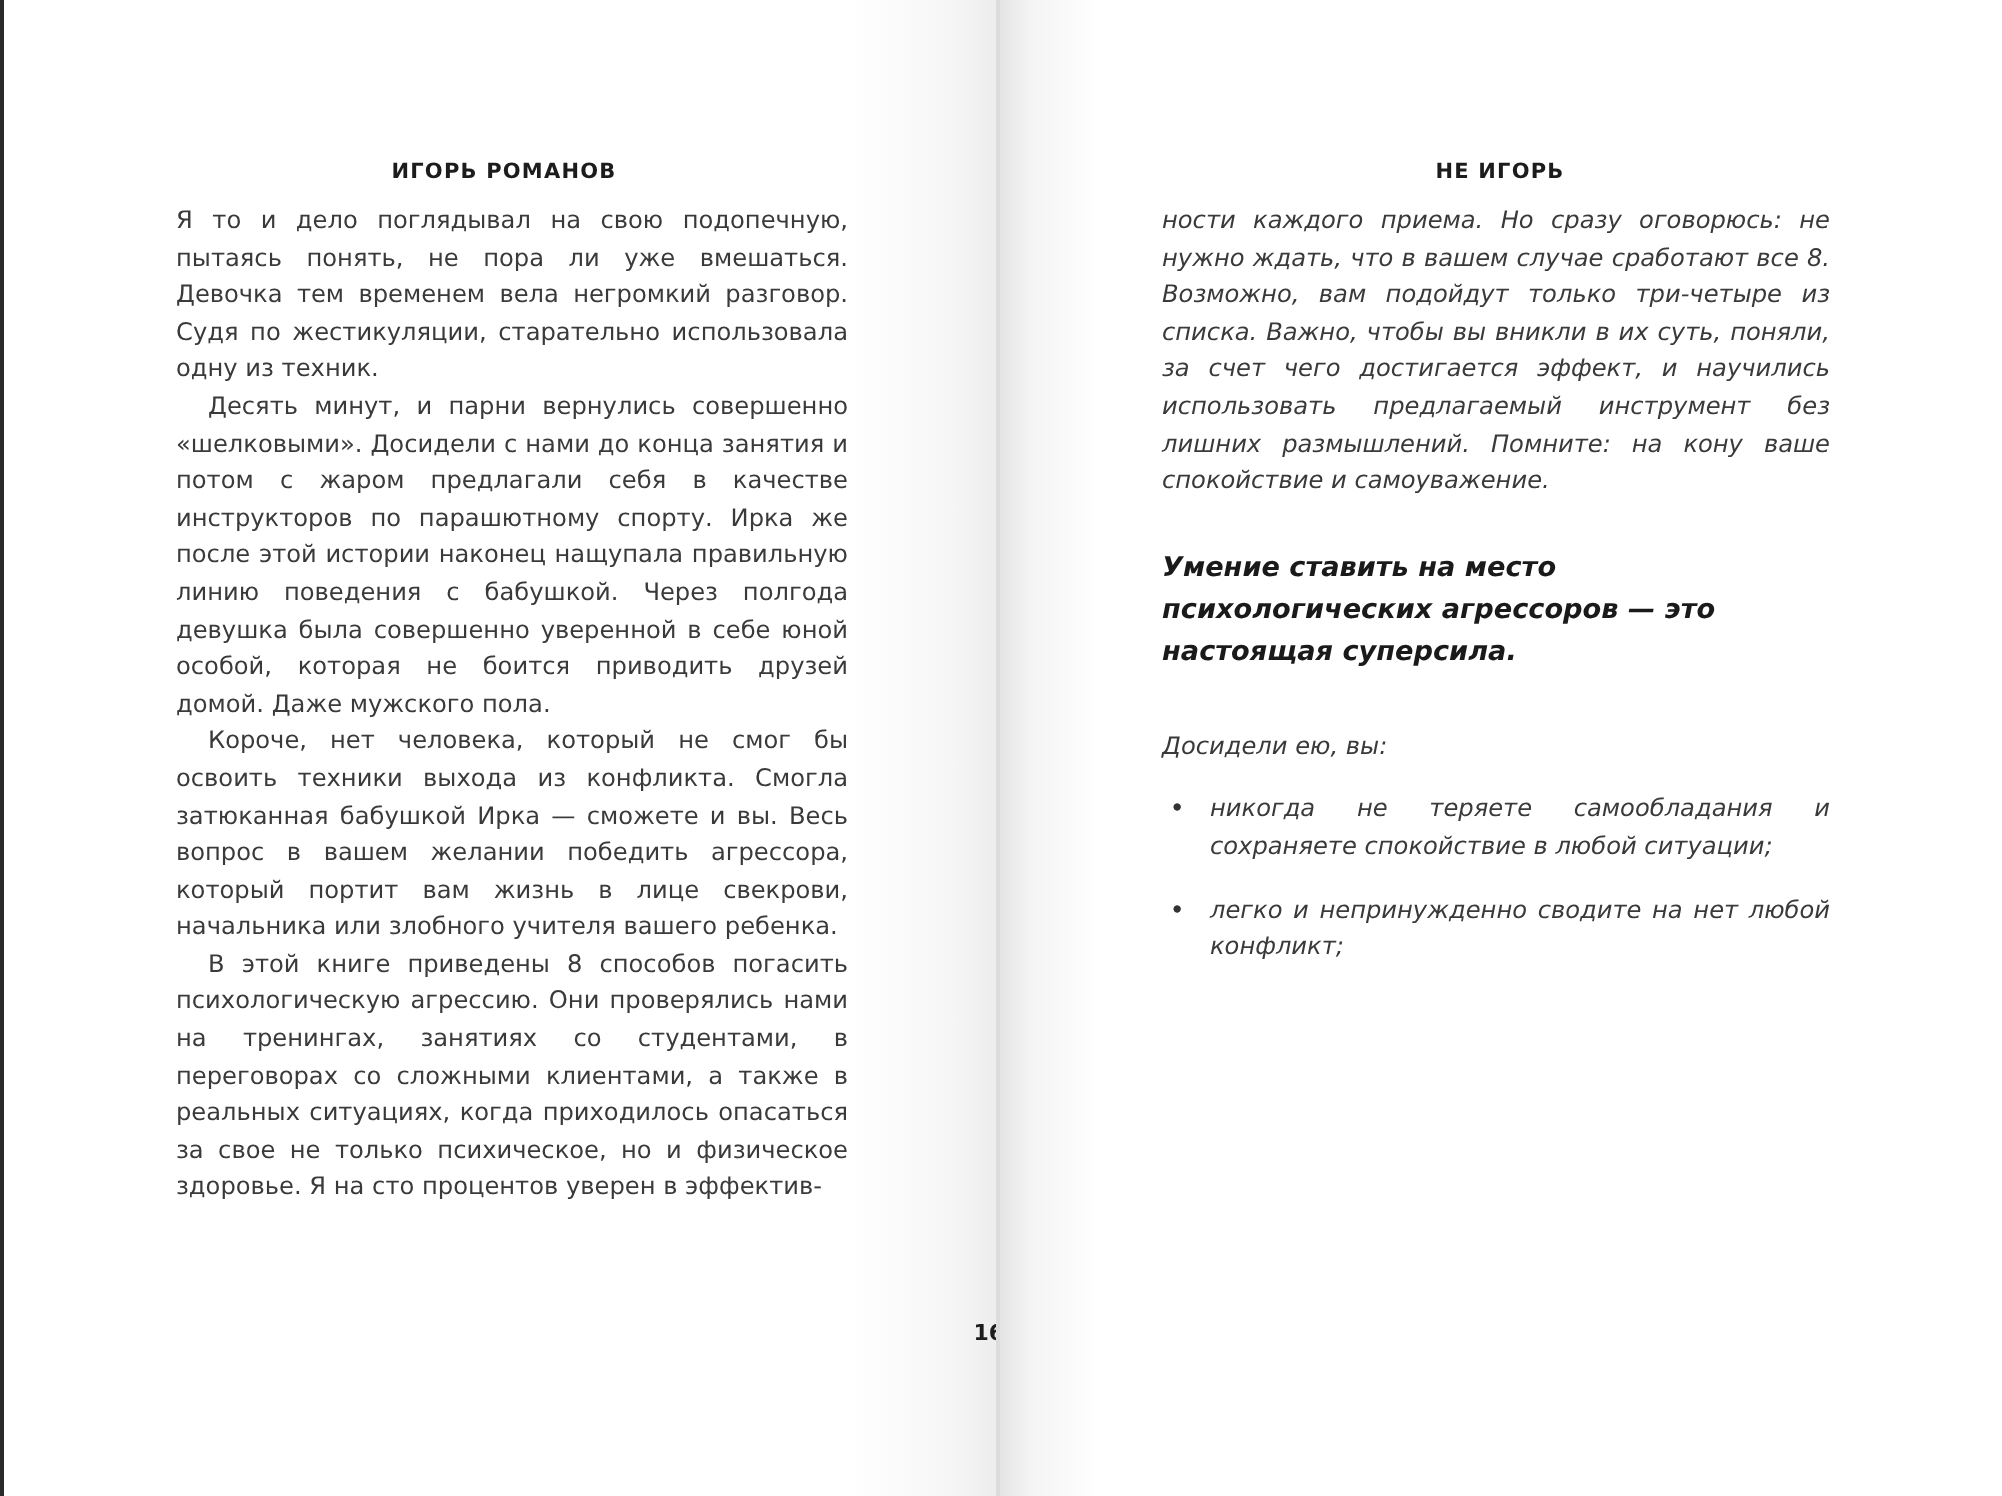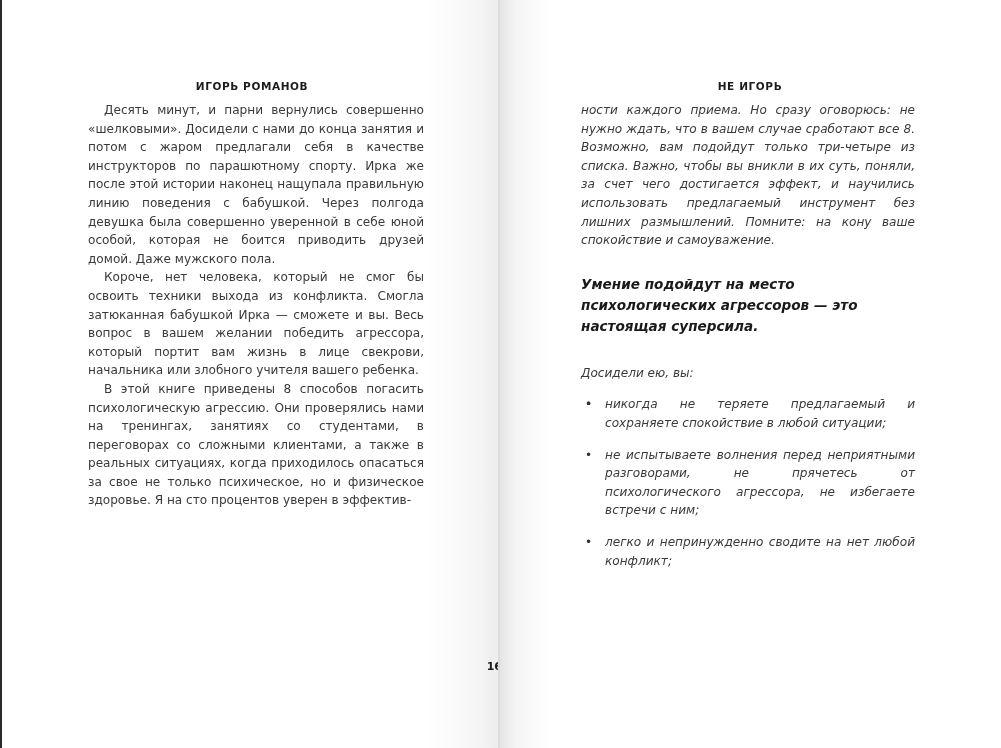--- a/index.html
+++ b/index.html
@@ -95,46 +95,46 @@
 </style>
 </head>
 <body>
 
 <div class="spread">
   <div class="left-edge"></div>
 
   <div class="page page-left">
     <div class="running-head">ИГОРЬ РОМАНОВ</div>
     <div class="text-block">
+      <p>Я то и дело поглядывал на свою подопечную, пытаясь понять, не пора ли уже вмешаться. Девочка тем временем вела негромкий разговор. Судя по жестикуляции, старательно использовала одну из техник.</p>
       <p class="indent">Десять минут, и парни вернулись совершенно «шелковыми». Досидели с нами до конца занятия и потом с жаром предлагали себя в качестве инструкторов по парашютному спорту. Ирка же после этой истории наконец нащупала правильную линию поведения с бабушкой. Через полгода девушка была совершенно уверенной в себе юной особой, которая не боится приводить друзей домой. Даже мужского пола.</p>
       <p class="indent">Короче, нет человека, который не смог бы освоить техники выхода из конфликта. Смогла затюканная бабушкой Ирка — сможете и вы. Весь вопрос в вашем желании победить агрессора, который портит вам жизнь в лице свекрови, начальника или злобного учителя вашего ребенка.</p>
       <p class="indent">В этой книге приведены 8 способов погасить психологическую агрессию. Они проверялись нами на тренингах, занятиях со студентами, в переговорах со сложными клиентами, а также в реальных ситуациях, когда приходилось опасаться за свое не только психическое, но и физическое здоровье. Я на сто процентов уверен в эффектив-</p>
     </div>
     <div class="folio">16</div>
   </div>
 
   <div class="gutter"></div>
 
   <div class="page page-right">
     <div class="running-head">НЕ ИГОРЬ</div>
     <div class="text-block">
       <p>ности каждого приема. Но сразу оговорюсь: не нужно ждать, что в вашем случае сработают все 8. Возможно, вам подойдут только три-четыре из списка. Важно, чтобы вы вникли в их суть, поняли, за счет чего достигается эффект, и научились использовать предлагаемый инструмент без лишних размышлений. Помните: на кону ваше спокойствие и самоуважение.</p>
-      <p class="heading">Умение подойдут на место психологических агрессоров — это настоящая суперсила.</p>
+      <p class="heading">Умение ставить на место психологических агрессоров — это настоящая суперсила.</p>
       <p class="lead">Досидели ею, вы:</p>
       <ul class="bullets">
         <li>
           <span class="bullet-dot">•</span>
         </li>
         <li>
           <span class="bullet-dot">•</span>
-          <span>никогда не теряете предлагаемый и сохраняете спокойствие в любой ситуации;</span>
+          <span>никогда не теряете самообладания и сохраняете спокойствие в любой ситуации;</span>
         </li>
         <li>
           <span class="bullet-dot">•</span>
-          <span>не испытываете волнения перед неприятными разговорами, не прячетесь от психологического агрессора, не избегаете встречи с ним;</span>
         </li>
         <li>
           <span class="bullet-dot">•</span>
           <span>легко и непринужденно сводите на нет любой конфликт;</span>
         </li>
       </ul>
     </div>
   </div>
 </div>
 

